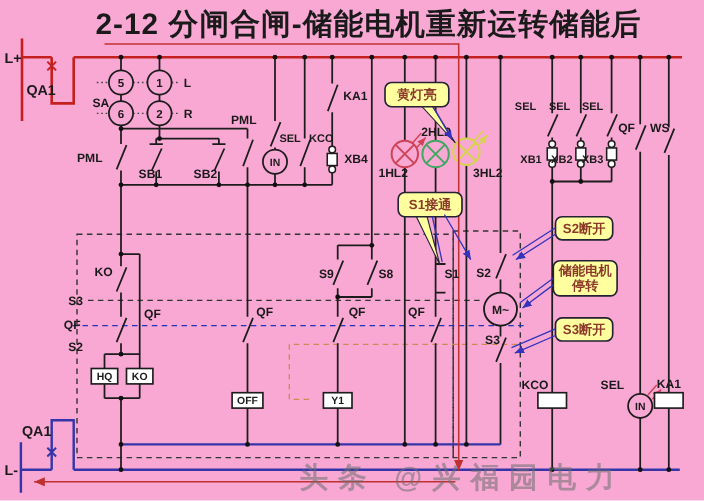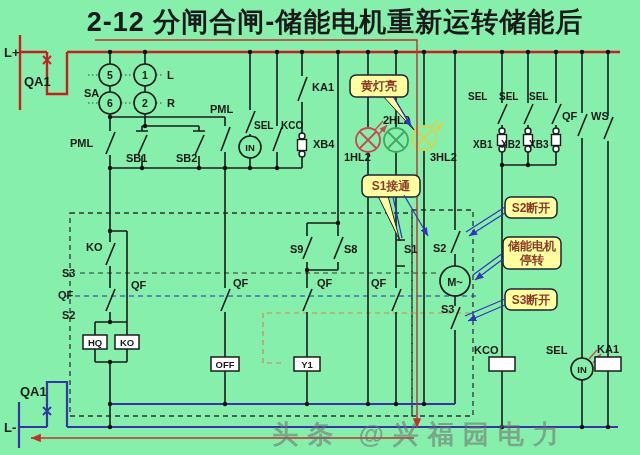--- a/index.html
+++ b/index.html
@@ -1,16 +1,16 @@
 <!DOCTYPE html>
 <html><head>
 <meta charset="utf-8">
 <style>
   html,body{margin:0;padding:0;background:#fff;}
-  #stage{position:relative;width:640px;height:455px;background:#86efac;overflow:hidden;
+  #stage{position:relative;width:640px;height:455px;background:#f9a8d4;overflow:hidden;
          font-family:"Liberation Sans", sans-serif;}
   svg{position:absolute;left:0;top:0;}
   text{font-family:"Liberation Sans", sans-serif;fill:#1a1a1a;}
   .lbl{font-size:11px;font-weight:bold;}
   .sm{font-size:10px;font-weight:bold;}
   .boxlbl{font-size:9.5px;font-weight:bold;text-anchor:middle;}
   .digit{font-size:10.5px;font-weight:bold;text-anchor:middle;}
   .rail{font-size:13px;font-weight:bold;}
   .callout-txt{font-size:12px;font-weight:bold;fill:#8b3a2a;text-anchor:middle;}
   .title{font-size:27px;font-weight:bold;letter-spacing:1px;text-anchor:middle;}

